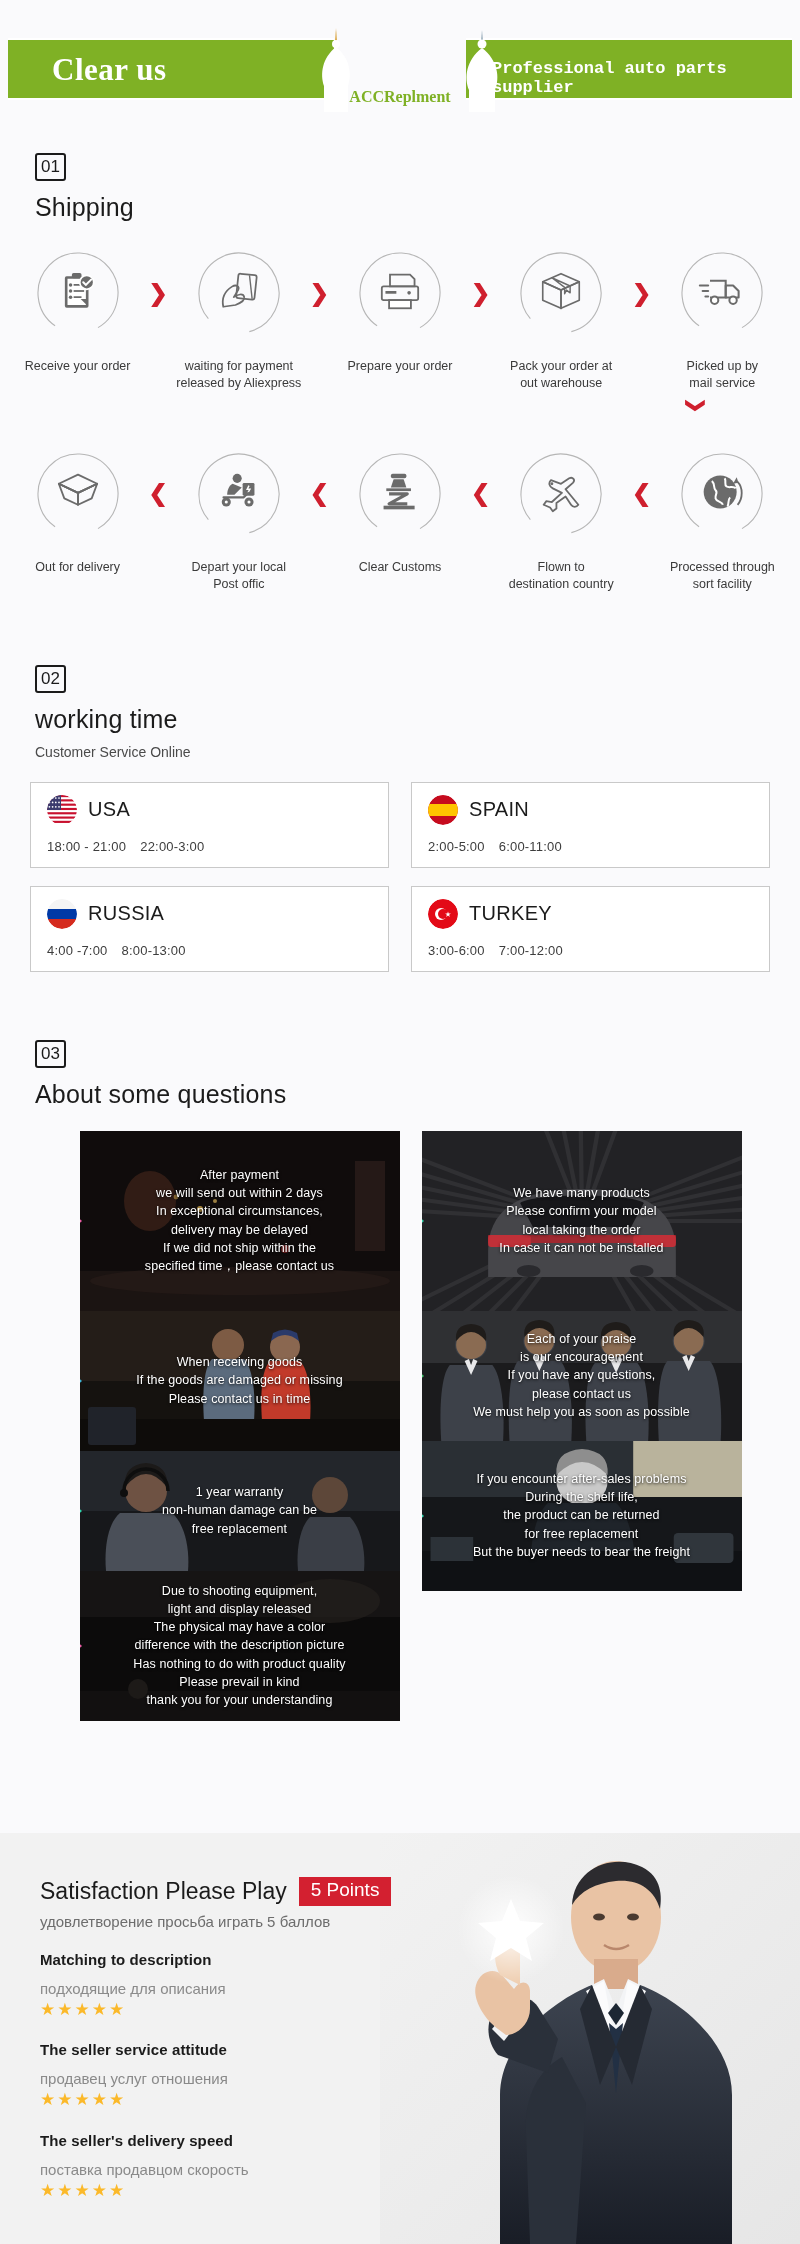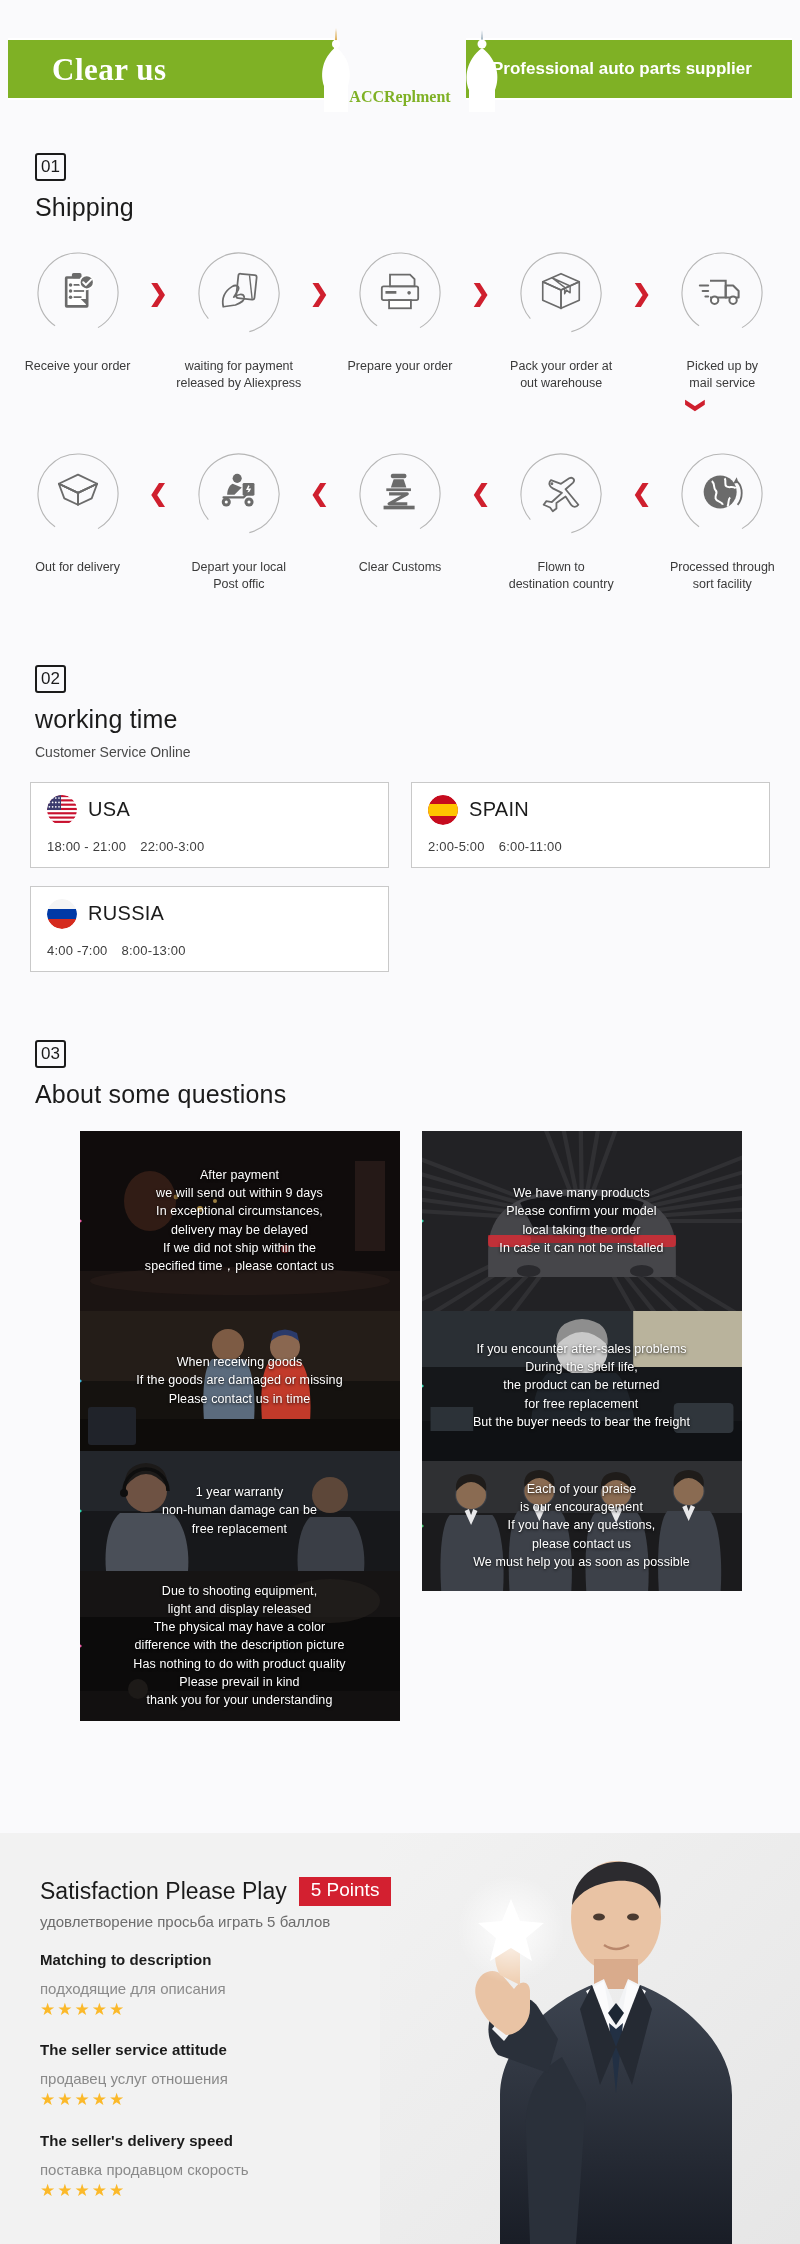--- a/index.html
+++ b/index.html
@@ -37,21 +37,21 @@
     font-family: "Liberation Serif", serif;
     font-weight: bold;
     font-size: 31px;
     letter-spacing: .5px;
     z-index: 5;
   }
   .header-tagline {
     position: absolute;
     left: 492px; top: 59px;
     color: #ffffff;
-    font-family: Liberation Sans, sans-serif;
+    font-family: Liberation Mono, monospace;
     font-weight: bold;
     font-size: 17px;
     z-index: 5;
   }
   .logo-plate {
     position: absolute;
     left: 334px; top: 18px;
     width: 132px; height: 90px;
     background: #fafafc;
     z-index: 4;
@@ -587,20 +587,41 @@
                 <rect width="30" height="10" fill="#f5f5f5"></rect>
                 <rect y="10" width="30" height="10" fill="#0039a6"></rect>
                 <rect y="20" width="30" height="10" fill="#d52b1e"></rect>
               </g>
             </svg>
           </span>
       <span class="wt-country">RUSSIA</span>
     </div>
     <div class="wt-hours"><span>4:00 -7:00</span><span>8:00-13:00</span></div>
   </div>
+  <div class="wt-card">
+    <div class="wt-top">
+      <span class="flag">
+            <svg width="30" height="30" viewBox="0 0 30 30">
+              <defs>
+                <clipPath id="ct">
+                  <circle cx="15" cy="15" r="15"></circle>
+                </clipPath>
+              </defs>
+    <g clip-path="url(#ct)">
+                <rect width="30" height="30" fill="#e30a17"></rect>
+    <circle cx="13" cy="15" r="6" fill="#fff"></circle>
+                <circle cx="15" cy="15" r="5" fill="#e30a17"></circle>
+    <path d="M20 12.4 l0.7 2.1 l2.2 0 l-1.8 1.3 l0.7 2.1 l-1.8 -1.3 l-1.8 1.3 l0.7 -2.1 l-1.8 -1.3 l2.2 0 z" fill="#fff"></path>
+              </g>
+            </svg>
+          </span>
+      <span class="wt-country">TURKEY</span>
+    </div>
+    <div class="wt-hours"><span>3:00-6:00</span><span>7:00-12:00</span></div>
+  </div>
     </div>
 </section>
 
 <section id="questions-section">
   <div class="sect-title">
     <span class="num-box">03</span>
     <span class="sect-name">About some questions</span>
   </div>
   <div class="q-wrap">
     <div class="q-col" id="q-col-left">
@@ -612,21 +633,21 @@
       <circle cx="135" cy="70" r="2" fill="#d8b25a" opacity=".7"></circle>
       <circle cx="96" cy="66" r="2.4" fill="#caa04a" opacity=".6"></circle>
       <rect x="275" y="30" width="30" height="90" fill="#2a1d1a" opacity=".8"></rect>
       <rect x="0" y="140" width="320" height="40" fill="#1b1412"></rect>
       <ellipse cx="160" cy="150" rx="150" ry="14" fill="#2a1d19" opacity=".6"></ellipse>
       <circle cx="205" cy="118" r="4" fill="#8a2020" opacity=".8"></circle>
     </svg>
       <span class="q-tag pink"></span>
       <div class="q-text">
             <div>After payment</div>
-            <div>we will send out within 9 days</div>
+            <div>we will send out within 2 days</div>
             <div>In exceptional circumstances,</div>
             <div>delivery may be delayed</div>
             <div>If we did not ship within the</div>
             <div>specified time，please contact us</div>
           </div>
     </div>
     <div class="q-panel" style="height:140px">
       <svg class="q-bg" width="100%" height="100%" preserveAspectRatio="none" viewBox="0 0 320 140">
       <rect width="320" height="140" fill="#15120f"></rect>
       <rect x="0" y="0" width="320" height="70" fill="#241d18"></rect>
@@ -726,41 +747,20 @@
       <ellipse cx="206" cy="140" rx="11" ry="6" fill="#2a2a2e"></ellipse>
     </svg>
       <span class="q-tag teal"></span>
       <div class="q-text">
             <div>We have many products</div>
             <div>Please confirm your model</div>
             <div>local taking the order</div>
             <div>In case it can not be installed</div>
           </div>
     </div>
-    <div class="q-panel" style="height:150px">
-      <svg class="q-bg" width="100%" height="100%" preserveAspectRatio="none" viewBox="0 0 300 150">
-      <rect width="300" height="150" fill="#15171a"></rect>
-      <rect x="0" y="0" width="300" height="56" fill="#2a2f34"></rect>
-      <rect x="198" y="0" width="102" height="56" fill="#b9b39c"></rect>
-      <circle cx="150" cy="40" r="24" fill="#c9c9c9"></circle>
-      <path d="M126 34 q24 -26 48 0 q2 -24 -24 -26 q-26 2 -24 26 z" fill="#8e8e8e"></path>
-      <path d="M118 62 C104 76 100 110 102 150 L200 150 C202 110 196 76 182 62 Z" fill="#1f242a"></path>
-      <rect x="0" y="110" width="300" height="40" fill="#0f1114"></rect>
-      <rect x="8" y="96" width="40" height="24" fill="#2c3238"></rect>
-      <rect x="236" y="92" width="56" height="30" rx="4" fill="#30363c"></rect>
-    </svg>
-      <span class="q-tag teal"></span>
-      <div class="q-text">
-            <div>If you encounter after-sales problems</div>
-            <div>During the shelf life,</div>
-            <div>the product can be returned</div>
-            <div>for free replacement</div>
-            <div>But the buyer needs to bear the freight</div>
-          </div>
-    </div>
     <div class="q-panel" style="height:130px">
       <svg class="q-bg" width="100%" height="100%" preserveAspectRatio="none" viewBox="0 0 300 130">
       <rect width="300" height="130" fill="#1b1b1d"></rect>
       <rect x="0" y="0" width="300" height="52" fill="#2f3033"></rect>
       <g fill="#3d4149">
         <circle cx="46" cy="34" r="15"></circle>
               <path d="M26 54 C18 64 16 96 18 130 L76 130 C78 96 74 64 66 54 Z"></path>
         <circle cx="110" cy="30" r="15"></circle>
               <path d="M90 50 C82 60 80 94 82 130 L140 130 C142 94 138 60 130 50 Z"></path>
         <circle cx="182" cy="32" r="15"></circle>
@@ -789,20 +789,41 @@
     </svg>
       <span class="q-tag green"></span>
       <div class="q-text">
             <div>Each of your praise</div>
             <div>is our encouragement</div>
             <div>If you have any questions,</div>
             <div>please contact us</div>
             <div>We must help you as soon as possible</div>
           </div>
     </div>
+    <div class="q-panel" style="height:150px">
+      <svg class="q-bg" width="100%" height="100%" preserveAspectRatio="none" viewBox="0 0 300 150">
+      <rect width="300" height="150" fill="#15171a"></rect>
+      <rect x="0" y="0" width="300" height="56" fill="#2a2f34"></rect>
+      <rect x="198" y="0" width="102" height="56" fill="#b9b39c"></rect>
+      <circle cx="150" cy="40" r="24" fill="#c9c9c9"></circle>
+      <path d="M126 34 q24 -26 48 0 q2 -24 -24 -26 q-26 2 -24 26 z" fill="#8e8e8e"></path>
+      <path d="M118 62 C104 76 100 110 102 150 L200 150 C202 110 196 76 182 62 Z" fill="#1f242a"></path>
+      <rect x="0" y="110" width="300" height="40" fill="#0f1114"></rect>
+      <rect x="8" y="96" width="40" height="24" fill="#2c3238"></rect>
+      <rect x="236" y="92" width="56" height="30" rx="4" fill="#30363c"></rect>
+    </svg>
+      <span class="q-tag teal"></span>
+      <div class="q-text">
+            <div>If you encounter after-sales problems</div>
+            <div>During the shelf life,</div>
+            <div>the product can be returned</div>
+            <div>for free replacement</div>
+            <div>But the buyer needs to bear the freight</div>
+          </div>
+    </div>
       </div>
   </div>
 </section>
 
 <section id="satisfaction-section">
   <svg class="sat-photo" viewBox="0 0 420 411" preserveAspectRatio="xMidYMax meet">
     <defs>
       <linearGradient id="suitG" x1="0" y1="0" x2="0" y2="1">
         <stop offset="0" stop-color="#3d4450"></stop>
           <stop offset="1" stop-color="#191d26"></stop>

